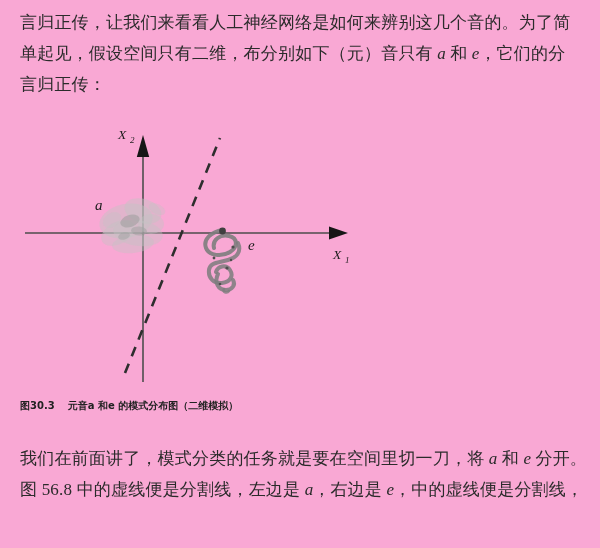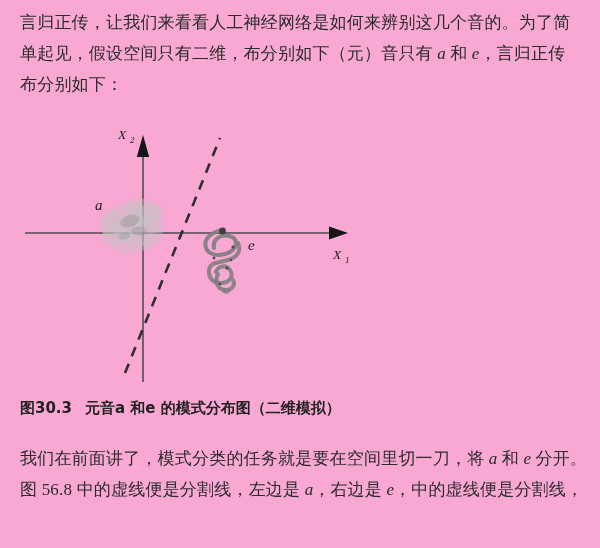--- a/index.html
+++ b/index.html
@@ -10,21 +10,21 @@
   .para{position:absolute;left:20px;width:530px;font-size:17px;letter-spacing:0.2px;}
   .p1{top:7px;line-height:31px;}
   .p2{top:444px;line-height:30.5px;}
   .line{white-space:nowrap;}
   .lat{
     font-family:"Liberation Serif",serif;font-style:italic;letter-spacing:0;
   }
   .caption{
     position:absolute;left:20px;top:399px;
     font-family:"DejaVu Sans","Liberation Sans",sans-serif;
-    font-size:15px;font-weight:700;color:#222222;white-space:nowrap;
+    font-size:10px;font-weight:700;color:#222222;white-space:nowrap;
   }
   .cap-num{margin-right:13px;}
   .figure{position:absolute;left:0;top:110px;width:380px;height:285px;}
   .ax-label{
     font-family:"Liberation Serif",serif;font-style:italic;
     font-size:13.5px;fill:#1c1c1c;
   }
   .ax-sub{
     font-family:"Liberation Serif",serif;font-style:italic;
     font-size:9px;fill:#1c1c1c;
@@ -37,24 +37,24 @@
 </head>
 <body>
 
 <div class="page">
 
   <div class="para p1">
     <div class="line">
       <span>言归正传，让我们来看看人工神经网络是如何来辨别这几个音的。为了简</span>
     </div>
     <div class="line">
-      <span>单起见，假设空间只有二维，布分别如下（元）音只有 </span><span class="lat">a</span><span> 和 </span><span class="lat">e</span><span>，言归正传</span>
+      <span>单起见，假设空间只有二维，布分别如下（元）音只有 </span><span class="lat">a</span><span> 和 </span><span class="lat">e</span><span>，它们的分</span>
     </div>
     <div class="line">
-      <span>布分别如下：</span>
+      <span>言归正传：</span>
     </div>
   </div>
 
   <svg class="figure" viewBox="0 110 380 285" xmlns="http://www.w3.org/2000/svg" aria-hidden="true">
 
     <line x1="143" y1="153" x2="143" y2="382" stroke-width="1.6" stroke="#4d4d4d"></line>
     <polygon points="143,135 136.8,157 149.2,157" fill="#161616"></polygon>
     <line x1="25" y1="233" x2="333" y2="233" stroke-width="1.5" stroke="#4d4d4d"></line>
     <polygon points="348,233 329,226.6 329,239.4" fill="#161616"></polygon>
 

